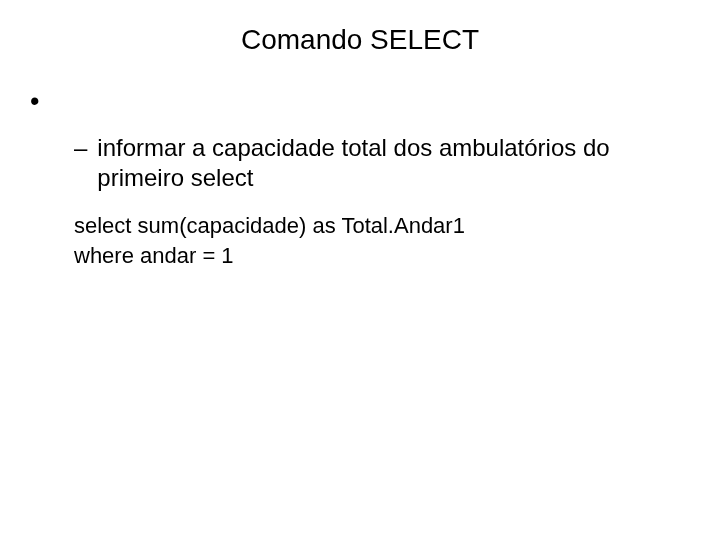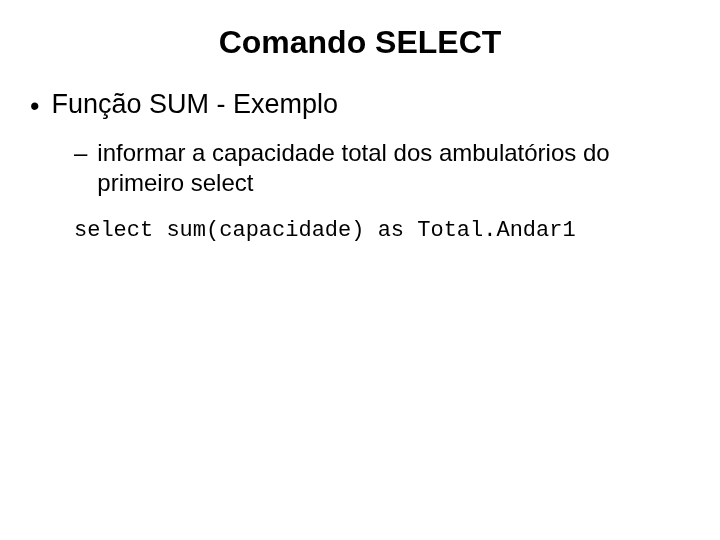--- a/index.html
+++ b/index.html
@@ -6,22 +6,22 @@
   body {
     width: 720px;
     height: 540px;
     background: #ffffff;
     font-family: Arial, Helvetica, sans-serif;
     color: #000;
     padding: 20px 30px;
   }
   .title {
     text-align: center;
-    font-size: 32px;
-    font-weight: bold;
+    font-size: 28px;
+    font-weight: normal;
     margin-bottom: 28px;
     margin-top: 4px;
   }
   .bullet-row {
     display: flex;
     align-items: flex-start;
     font-size: 27px;
     margin-bottom: 14px;
   }
   .bullet-dot {
@@ -33,37 +33,37 @@
     align-items: flex-start;
     font-size: 24px;
     margin-left: 44px;
     margin-bottom: 18px;
     line-height: 1.25;
   }
   .sub-dash {
     margin-right: 10px;
   }
   .code-block {
-    font-family: Liberation Mono, monospace;
+    font-family: Liberation Sans, sans-serif;
     font-size: 22px;
     margin-left: 44px;
     line-height: 1.35;
   }
   .code-line { white-space: pre; }
 </style>
 </head>
 <body>
 
 <h1 class="title">Comando SELECT</h1>
 
 <div class="bullet-row">
   <span class="bullet-dot">•</span>
-  <span>Função SUM - Exemplo</span>
 </div>
 
 <div class="sub-row">
   <span class="sub-dash">–</span>
   <span>informar a capacidade total dos ambulatórios do primeiro select</span>
 </div>
 
 <div class="code-block">
   <div class="code-line">select sum(capacidade) as Total.Andar1</div>
+  <div class="code-line">where andar = 1</div>
 </div>
 
 </body></html>

